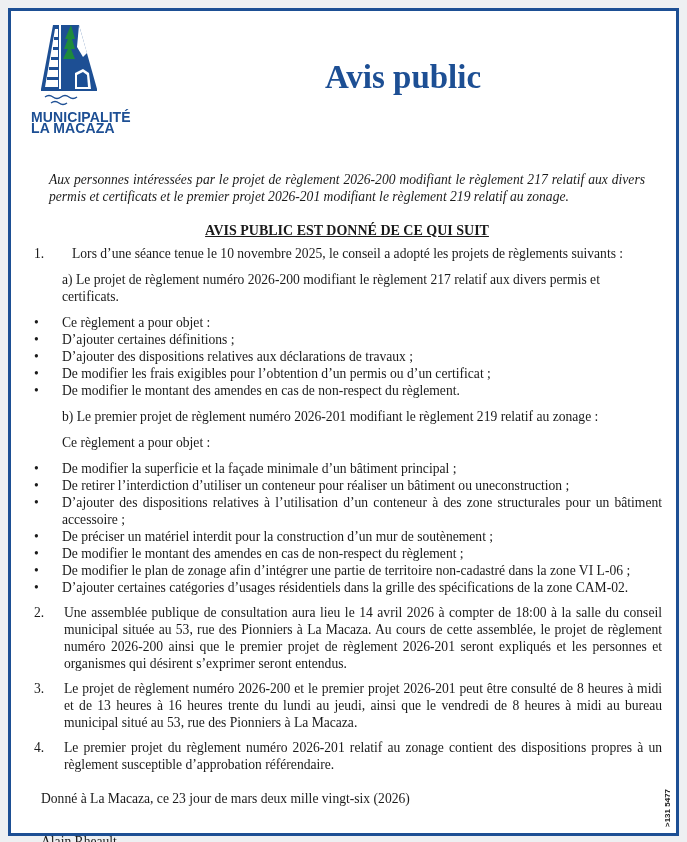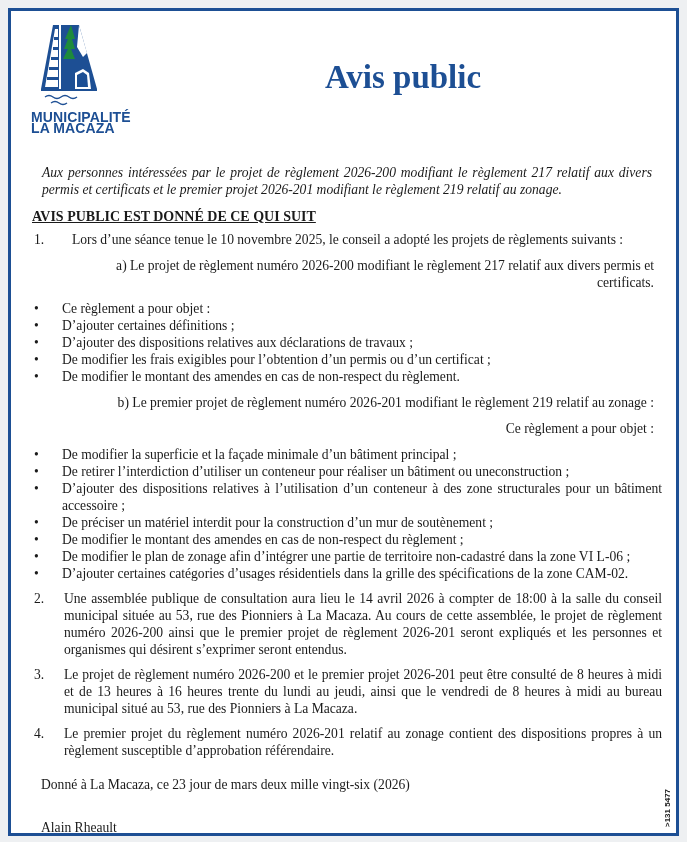--- a/index.html
+++ b/index.html
@@ -34,29 +34,29 @@
     text-align: center;
     font-size: 33px; font-weight: bold; color: #1d4f94;
     padding-left: 110px;
     box-sizing: border-box;
     margin-left: 9px;
   }
   .content {
     position: absolute; left: 21px; top: 143px; width: 630px;
     font-size: 13.6px; line-height: 17px;
   }
-  .intro { font-style: italic; text-align: justify; margin: 10px; }
+  .intro { font-style: italic; text-align: justify; margin: 17px; }
   .heading {
-    text-align: left; font-weight: bold; text-decoration: underline;
+    text-align: center; font-weight: bold; text-decoration: underline;
     margin: 6px 0 6px 0; font-size: 14px;
   }
   .num-item { display: flex; margin: 0; }
   .num-item .num { width: 30px; flex: none; }
   .num-item .txt { flex: 1; text-align: justify; }
-  .sub { margin: 9px 8px 9px 30px; text-align: right; }
+  .sub { margin: 9px 8px 9px 30px; }
   ul.bullets { list-style: none; margin: 0; padding: 0; }
   ul.bullets li { display: flex; }
   ul.bullets li .b { width: 30px; flex: none; padding-left: 2px; box-sizing: border-box; }
   ul.bullets li .t { flex: 1; text-align: justify; }
   .gap { height: 8px; }
   .sig { margin: 9px; }
   .ref {
     position: absolute; right: 4px; bottom: 6px;
     transform-origin: right bottom;
     transform: rotate(-90deg) translate(100%, 0);

